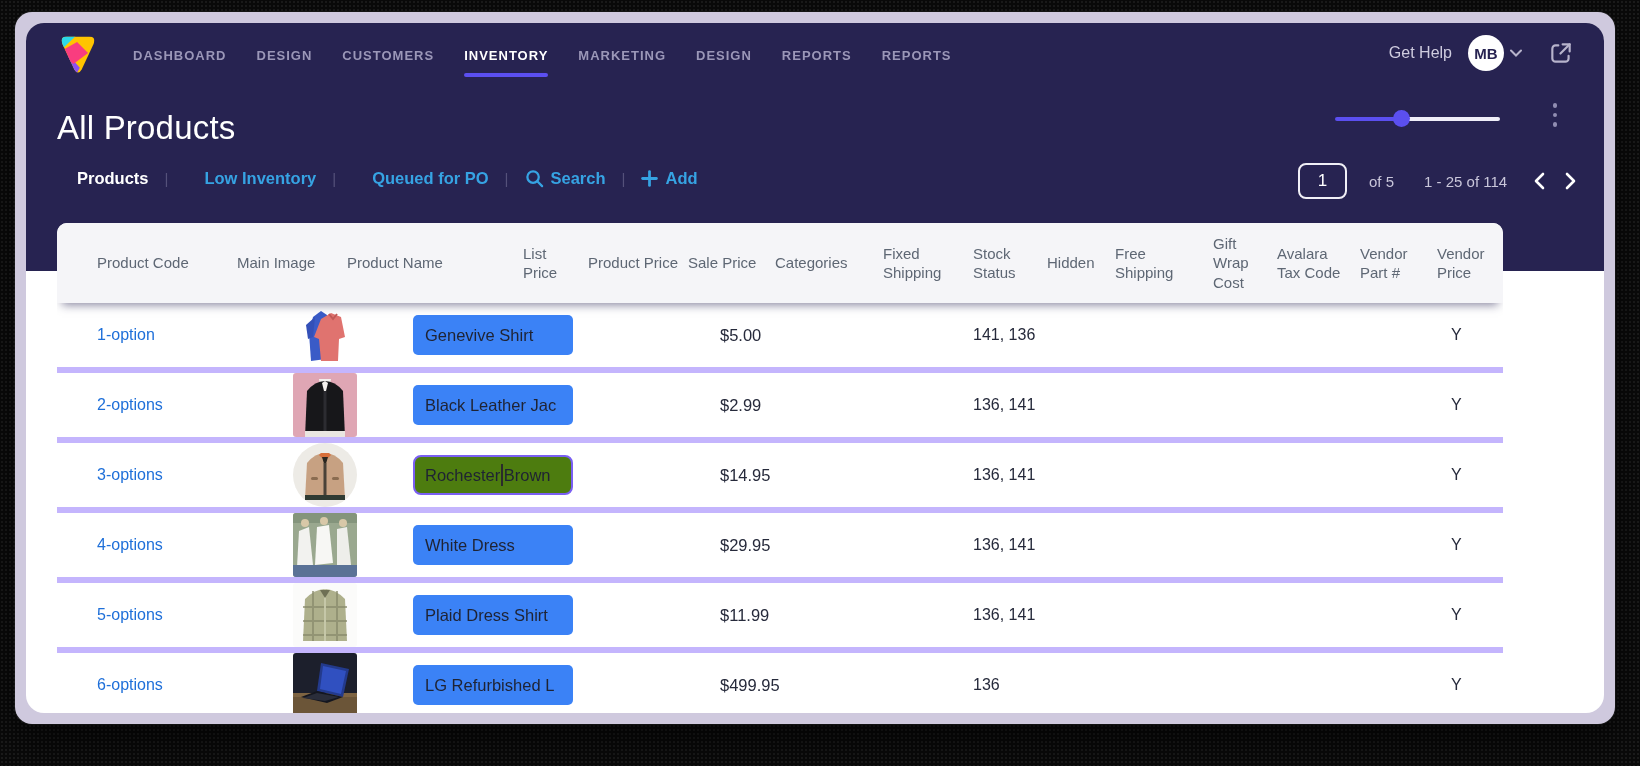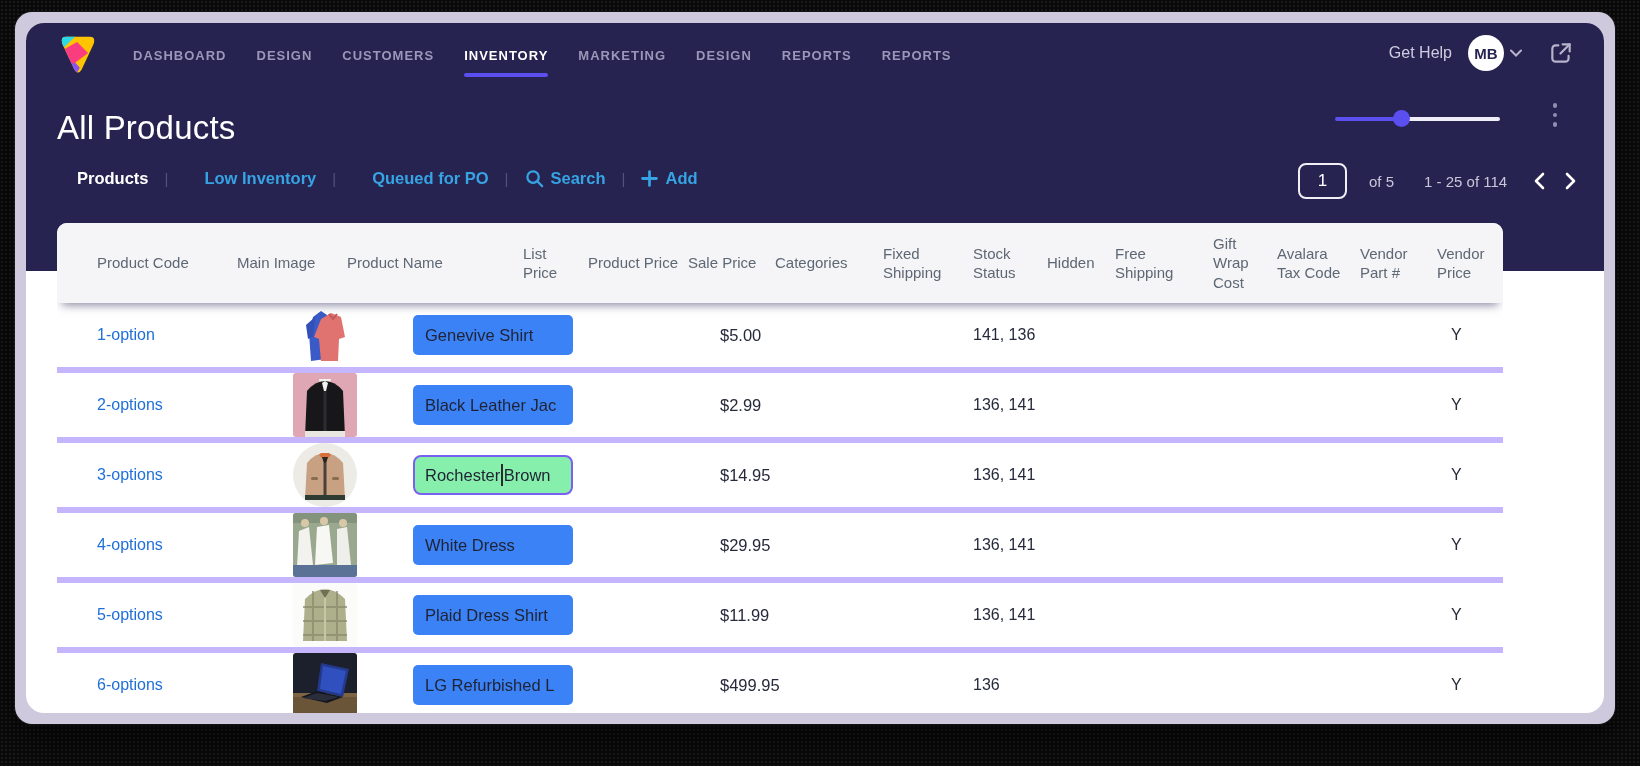--- a/index.html
+++ b/index.html
@@ -92,21 +92,21 @@
   .code { padding-left:40px; color:#1e6fd9; cursor:pointer; font-size:16px; }
   .imgcell { display:flex; justify-content:center; align-items:center; }
   .thumb-img { width:64px; height:64px; border-radius:3px; overflow:hidden; display:block; }
   .thumb-img.round { border-radius:50%; }
   .name-box {
     width:160px; height:40px; background:#3b82f6; border-radius:5px;
     display:flex; align-items:center; padding:0 12px; overflow:hidden; white-space:nowrap;
     font-size:16.5px; color:#1f2333; cursor:text;
   }
   .name-box.editing {
-    background:#86efac; border:2px solid #7a5ff2; border-radius:8px; padding:0 10px; height:40px;
+    background:#4d7c0f; border:2px solid #7a5ff2; border-radius:8px; padding:0 10px; height:40px;
   }
   .caret { width:1.5px; height:22px; background:#2b2b2b; margin:0 1px; animation:blink 1.1s steps(1) infinite; flex:0 0 auto; }
   @keyframes blink { 50% { opacity:0; } }
   .price { font-size:16.5px; }
   .yval { padding-left:6px; }
 </style>
 </head>
 <body>
 
 <div class="window">

